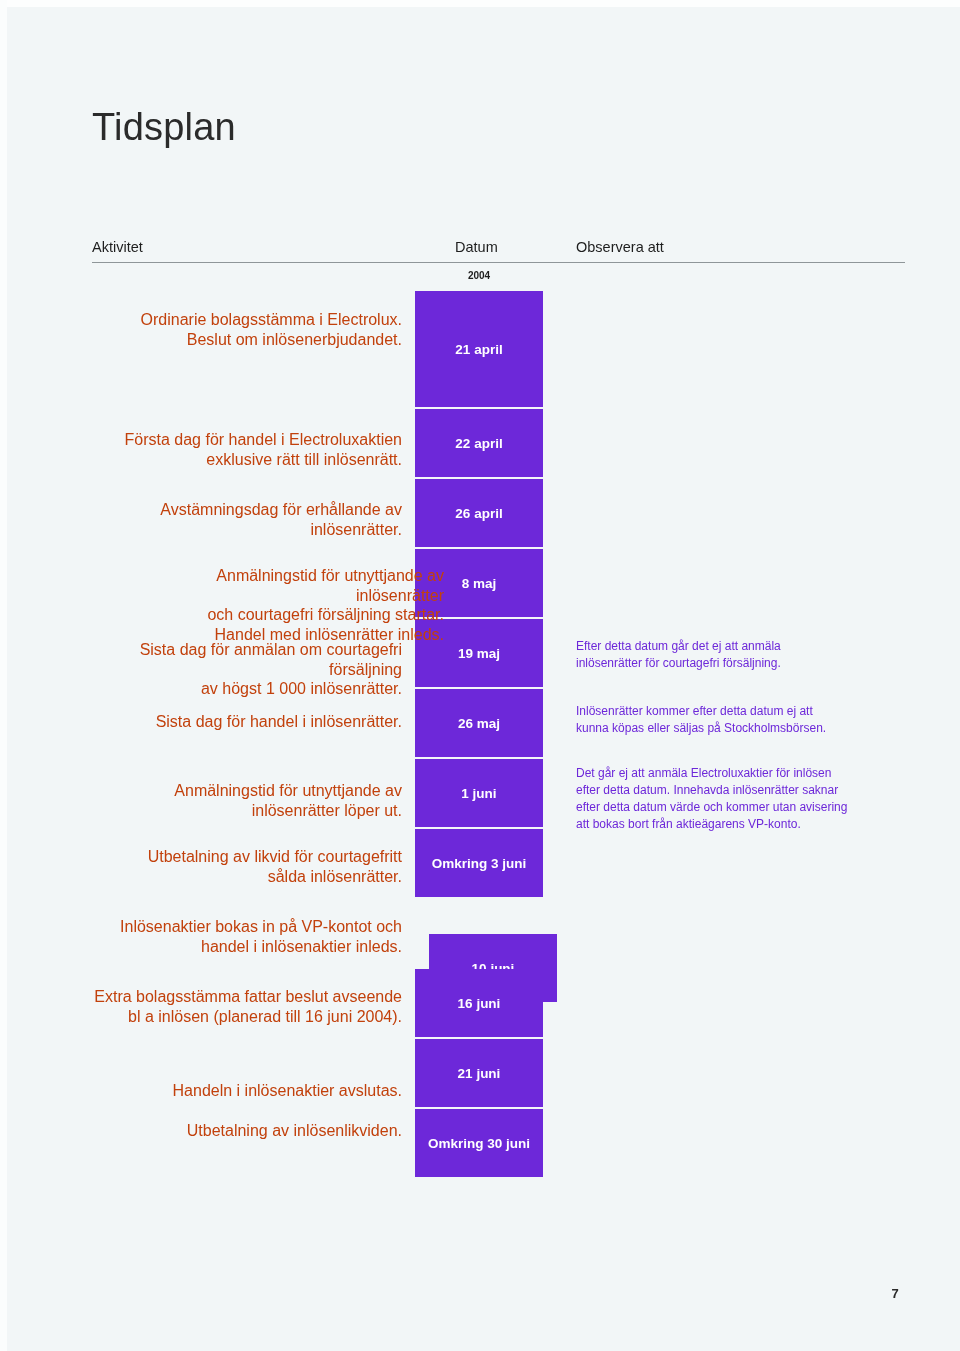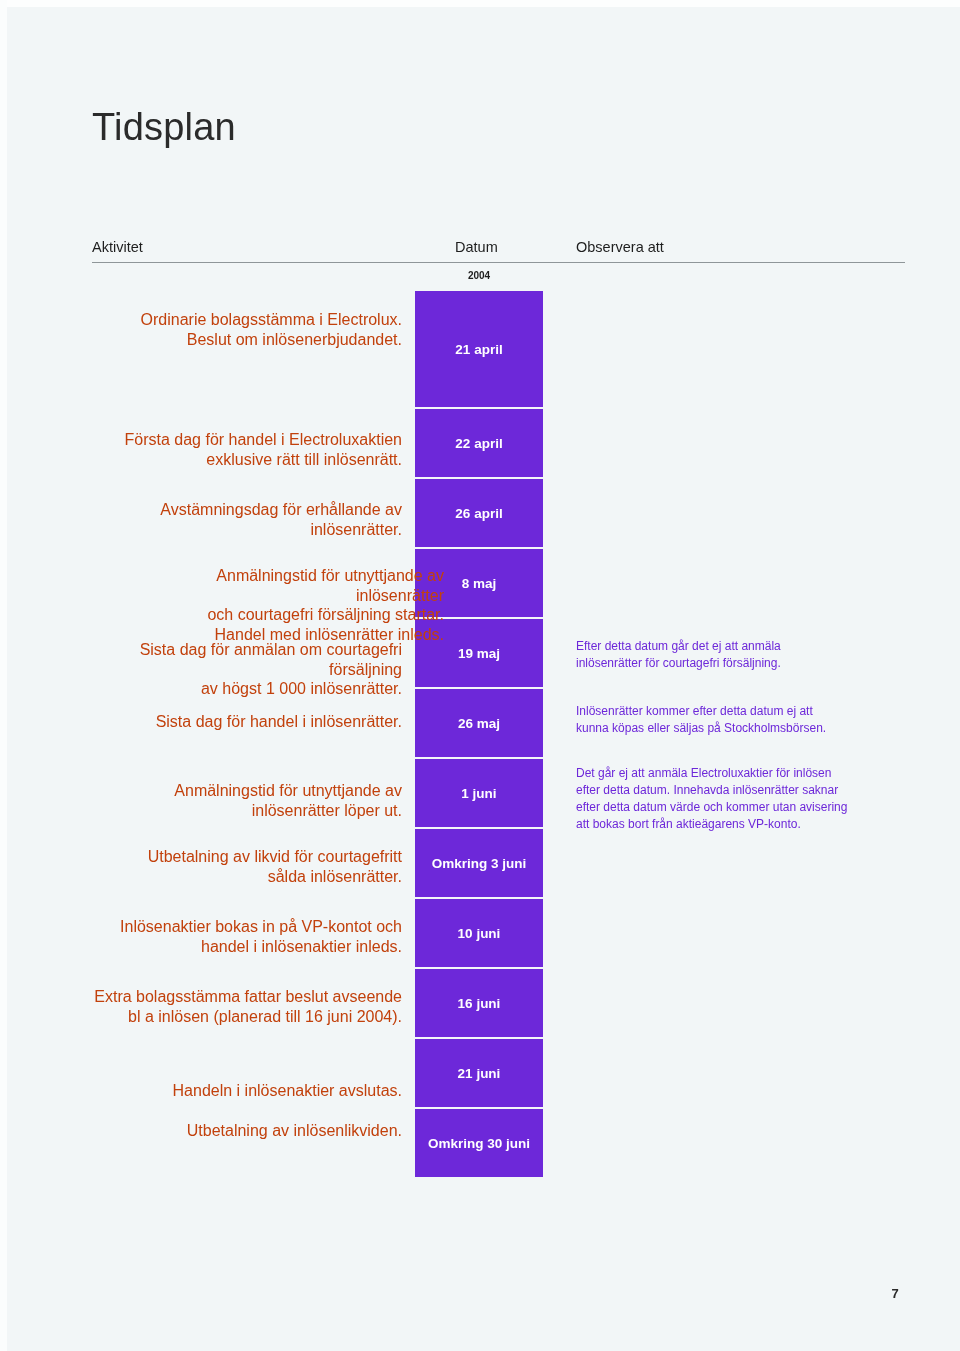--- a/index.html
+++ b/index.html
@@ -146,21 +146,21 @@
 
   <div id="date-layer">
       <div class="date-box" style="top: 291px; height: 116px;">21 april</div>
       <div class="date-box" style="top: 409px; height: 68px; text-align: right;">22 april</div>
       <div class="date-box" style="top: 479px; height: 68px;">26 april</div>
       <div class="date-box" style="top: 549px; height: 68px;">8 maj</div>
       <div class="date-box" style="top: 619px; height: 68px;">19 maj</div>
       <div class="date-box" style="top: 689px; height: 68px;">26 maj</div>
       <div class="date-box" style="top: 759px; height: 68px;">1 juni</div>
       <div class="date-box" style="top: 829px; height: 68px;">Omkring 3 juni</div>
-      <div class="date-box" style="top: 899px; height: 68px;">10 juni</div>
+      <div class="date-box" style="top: 934px; height: 68px; margin-left: 14px;">10 juni</div>
       <div class="date-box" style="top: 969px; height: 68px;">16 juni</div>
       <div class="date-box" style="top: 1039px; height: 68px;">21 juni</div>
       <div class="date-box" style="top: 1109px; height: 68px;">Omkring 30 juni</div>
     </div>
   <div id="activity-layer">
       <div class="activity" style="top: 310px;">
         <p>Ordinarie bolagsstämma i Electrolux.<br>Beslut om inlösenerbjudandet.</p>
       </div>
       <div class="activity" style="top: 430px;">
         <p>Första dag för handel i Electroluxaktien<br>exklusive rätt till inlösenrätt.</p>

